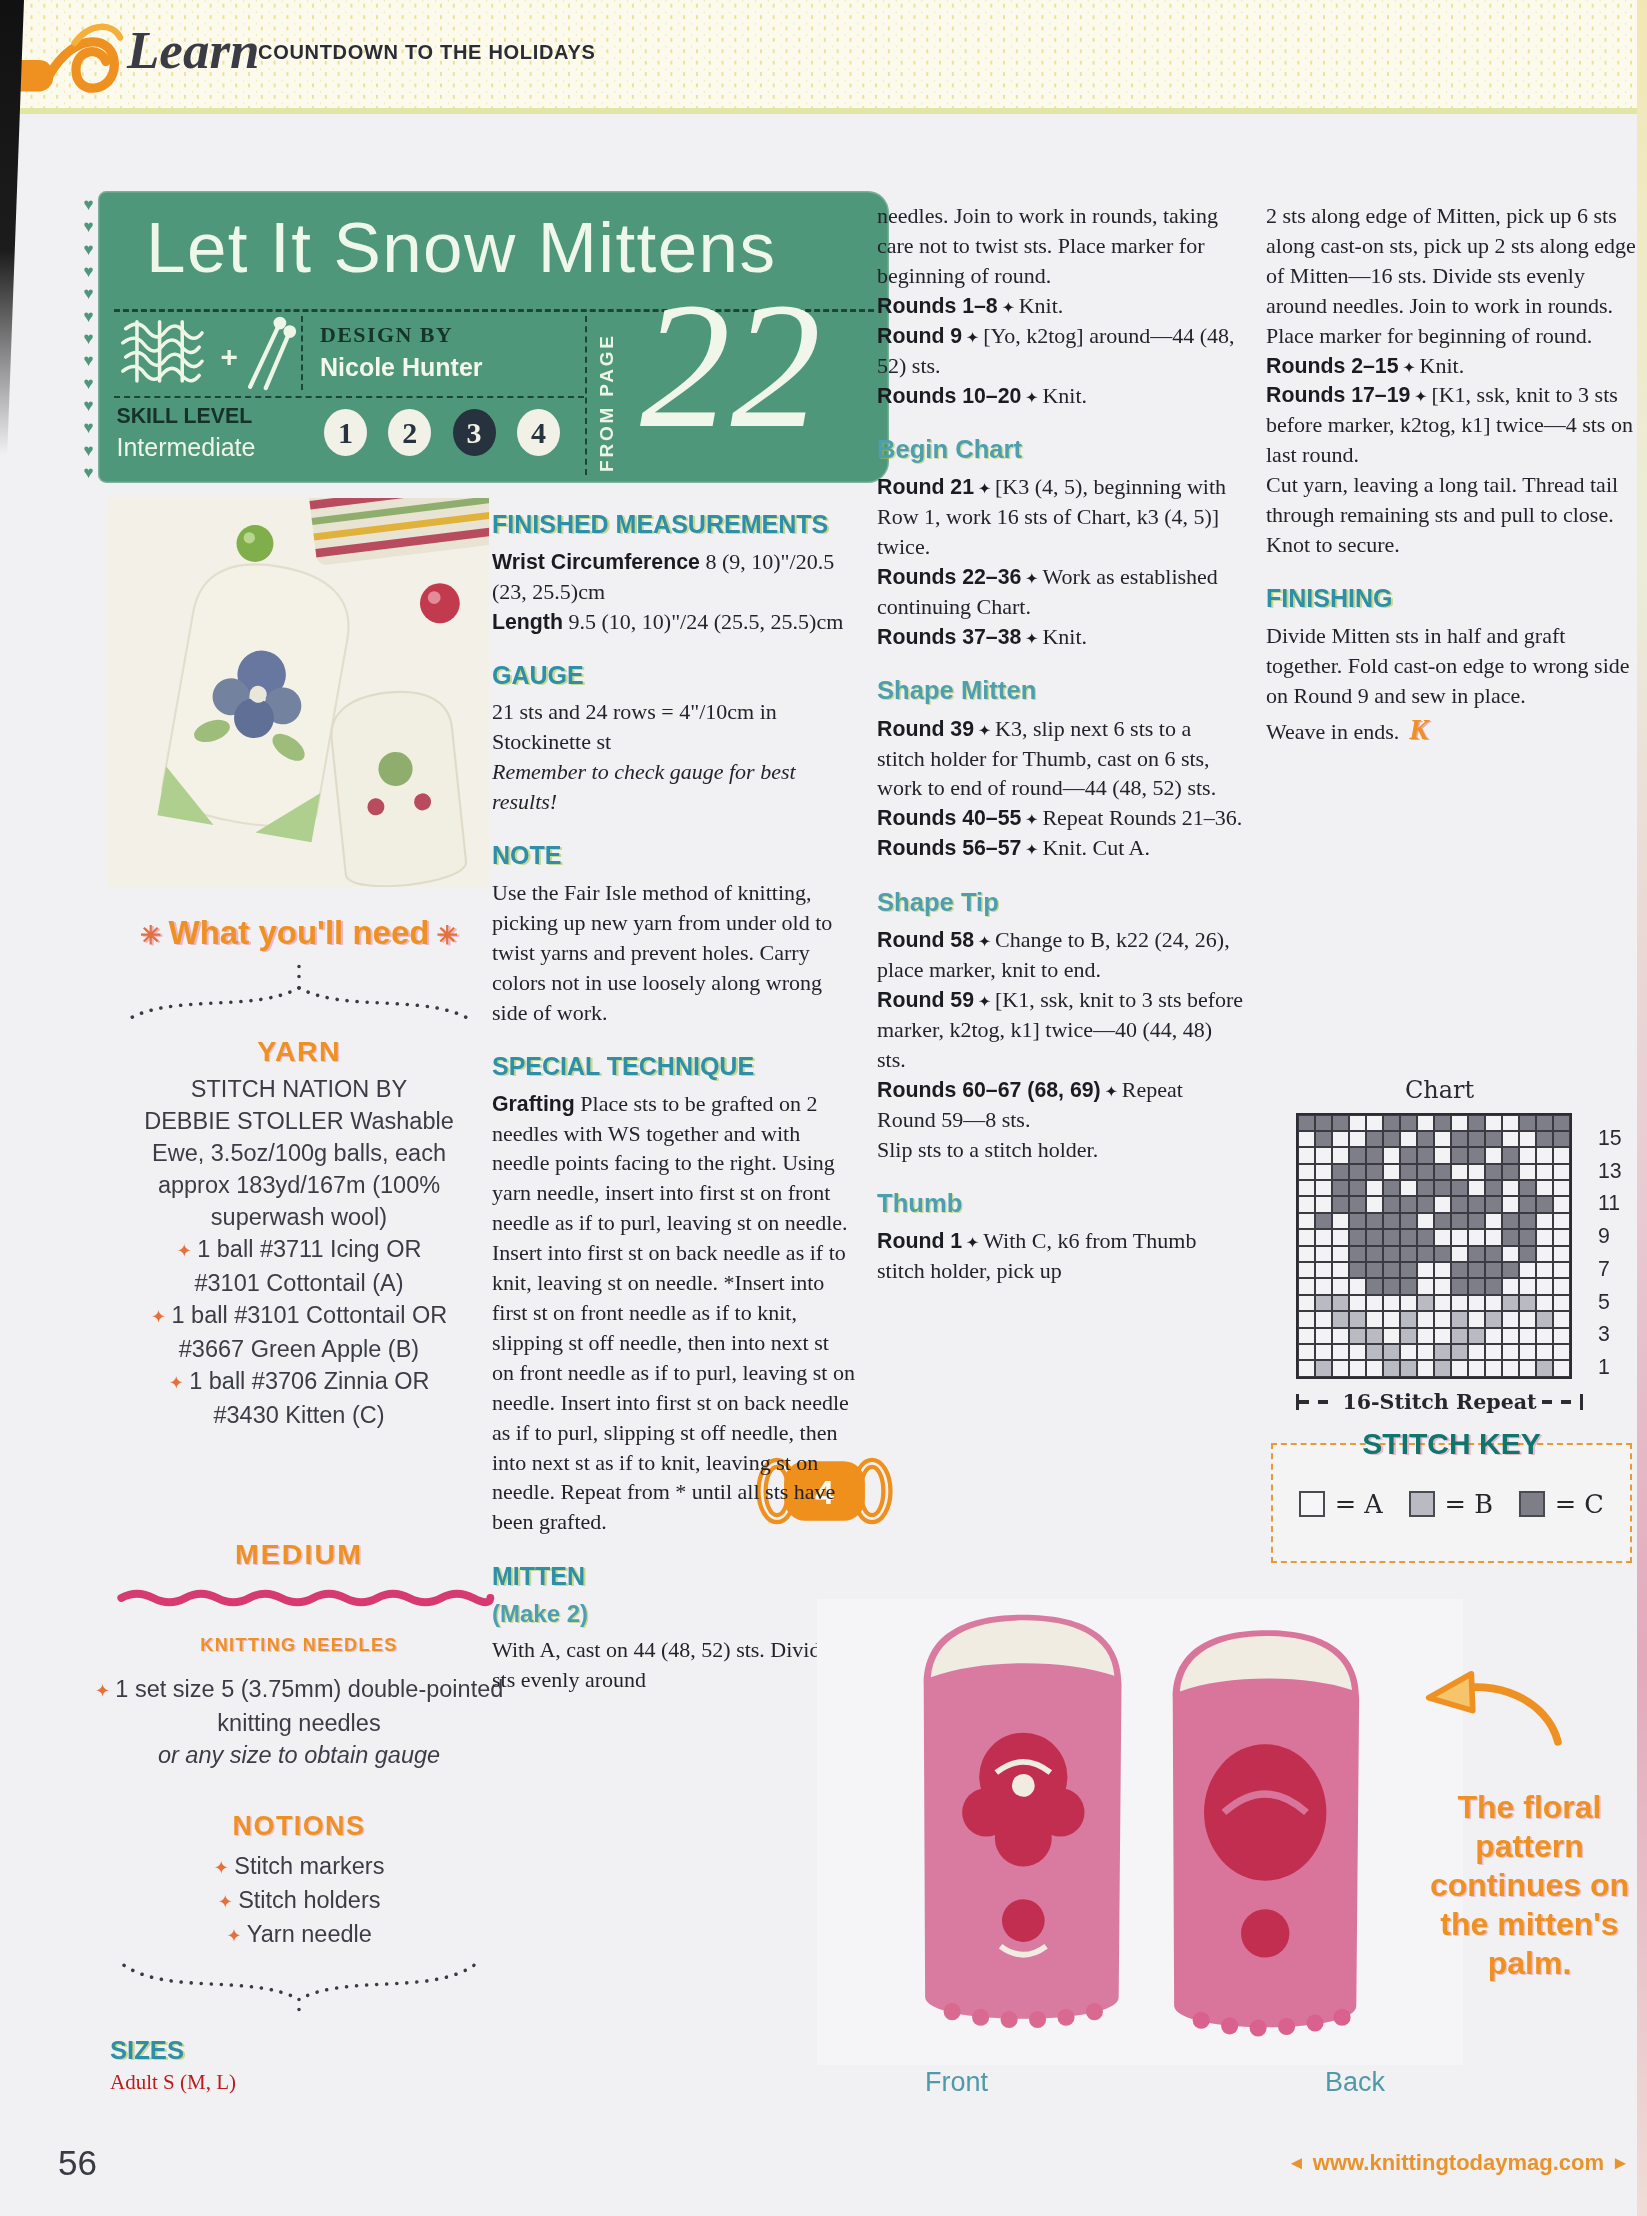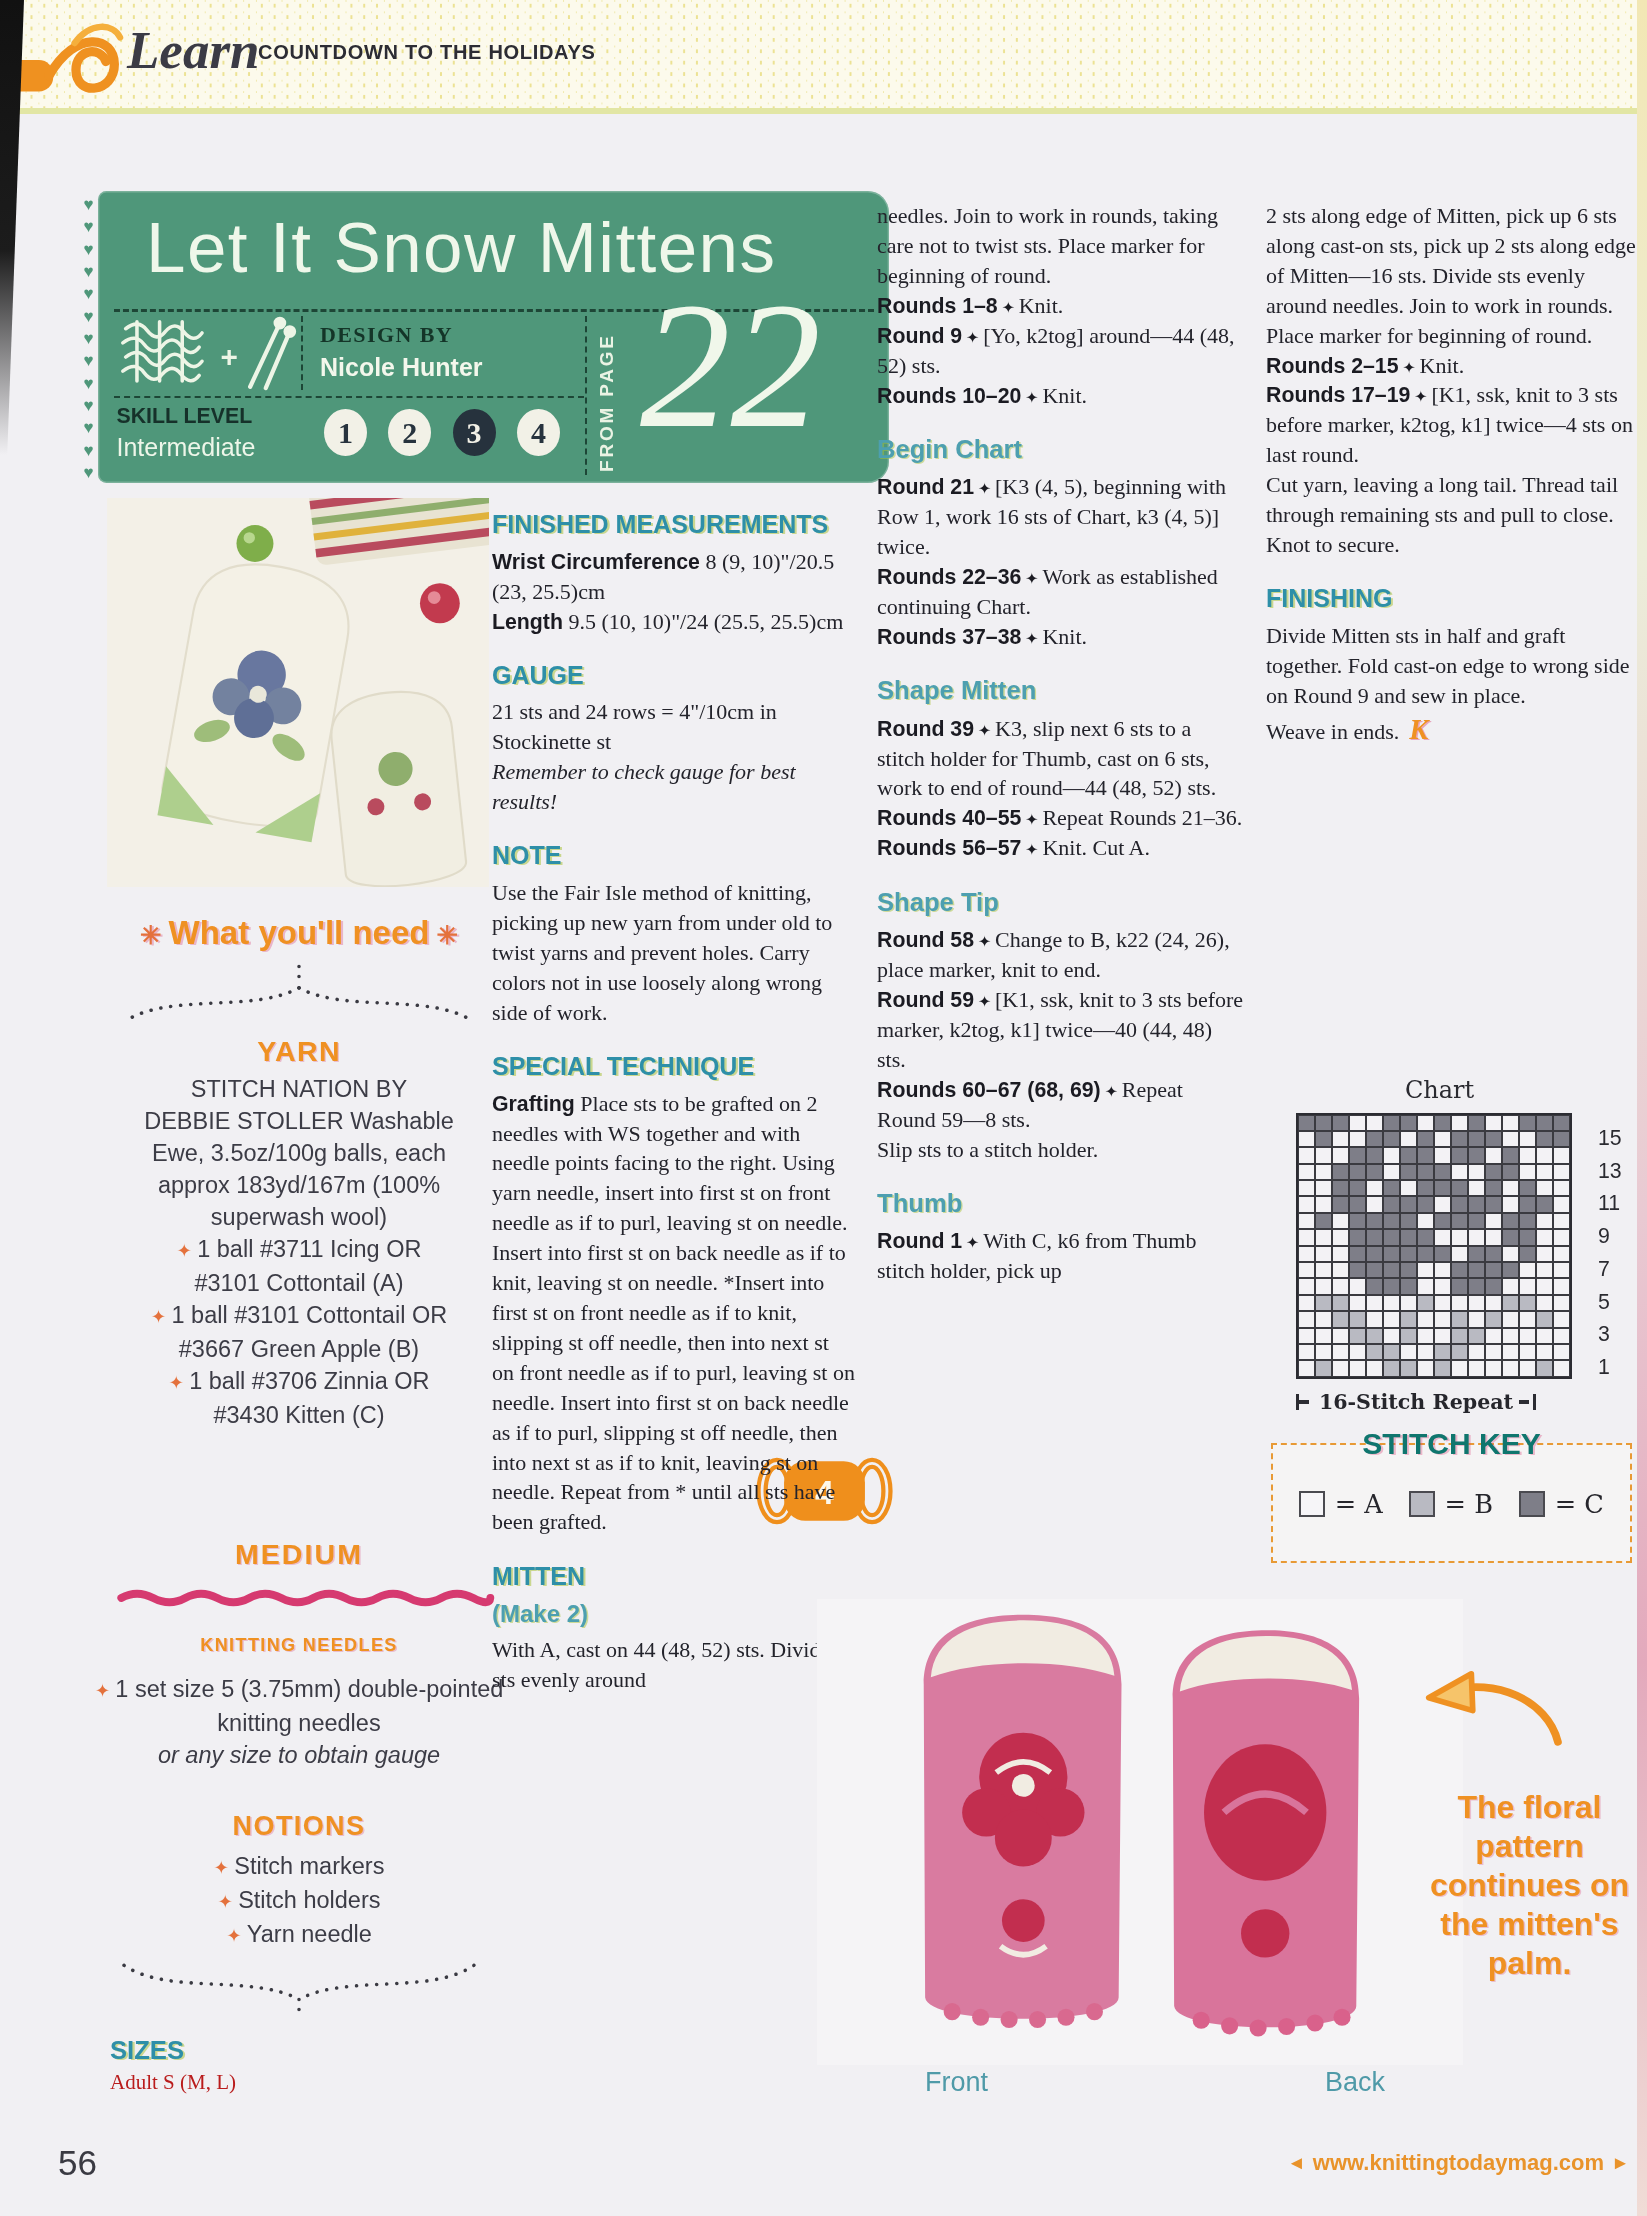--- a/index.html
+++ b/index.html
@@ -101,21 +101,21 @@
 
   
   .chart-wrap{position:absolute;left:1296px;top:1076px;width:334px;}
   .chart-title{font-family:"DejaVu Serif",serif;font-size:24px;color:#2a2a30;text-align:center;width:287px;margin-bottom:8.5px;}
   .chart-grid{border:2.1px solid #2c2c32;display:inline-block;background:#f3f2f5;}
   .crow{display:flex;height:16.4px;}
   .cell{width:17px;height:16.4px;box-sizing:border-box;border:0.7px solid #3a3a40;}
   .c0{background:#f3f2f5;} .c1{background:#b9bac2;} .c2{background:#7e7e88;}
   .cnums{position:absolute;left:302px;top:35px;}
   .cnum{position:absolute;left:0;font-family:"Liberation Sans",sans-serif;font-size:21.3px;color:#2a2a30;}
-  .ruler{display:flex;align-items:center;width:240px;margin-top:11.4px;}
+  .ruler{display:flex;align-items:center;width:287px;margin-top:11.4px;}
   .ruler .bar{width:2.8px;height:15.7px;background:#2c2c32;}
   .ruler .dash{flex:1;height:3.6px;background:repeating-linear-gradient(90deg,#2c2c32 0 10px,transparent 10px 19px);}
   .ruler .lab{font-family:"DejaVu Serif",serif;font-weight:bold;font-size:20.6px;color:#26262c;padding:0 5.7px;white-space:nowrap;}
 
   
   .keybox{position:absolute;left:1271px;top:1443px;width:361px;height:120px;border:2.8px dashed #e89a35;
       box-sizing:border-box;background:rgba(252,250,244,.4);}
   .key-title{position:absolute;left:0;top:-18.5px;width:100%;text-align:center;}
   .key-title span{background:transparent;font-family:"Liberation Sans",sans-serif;font-weight:bold;
       font-size:30px;color:#0f766e;text-shadow:2.1px 1.4px 0 rgba(219,73,122,.35);padding:0 10px;}

